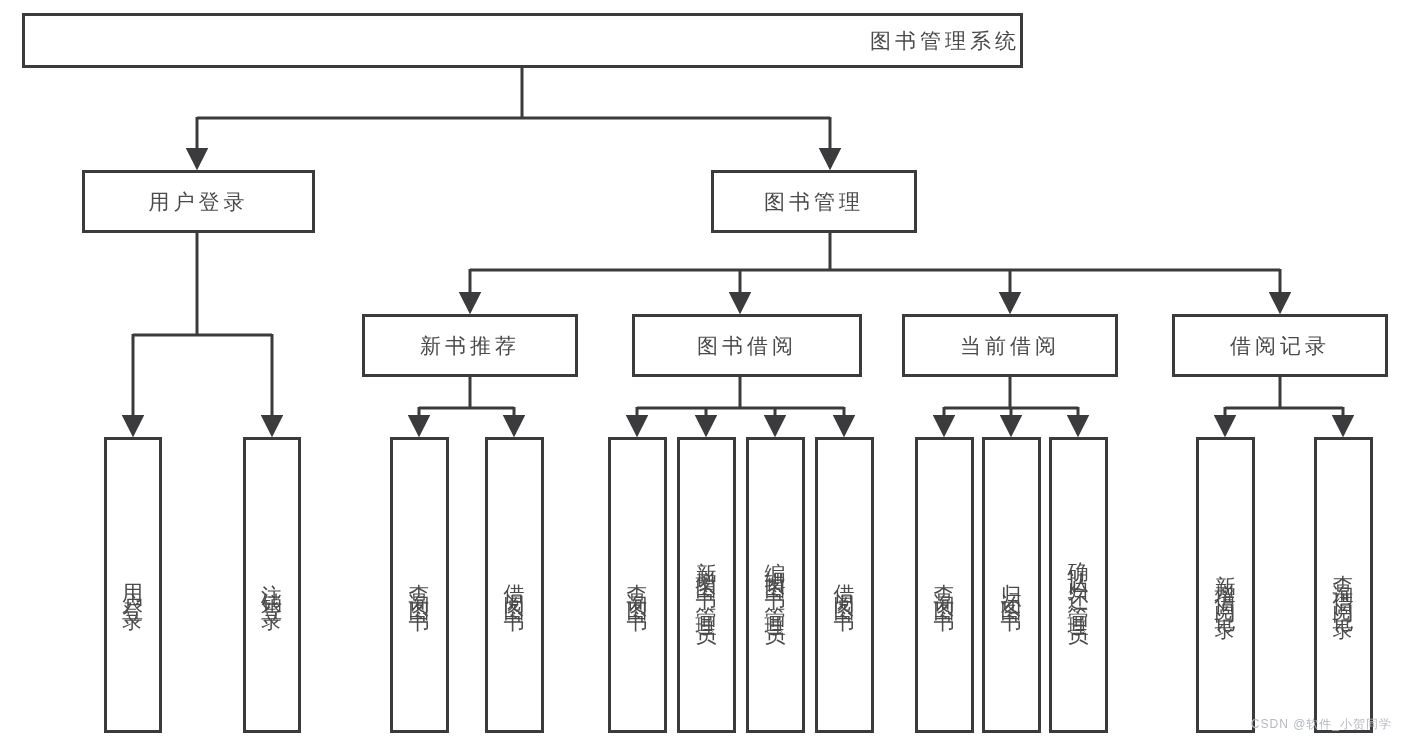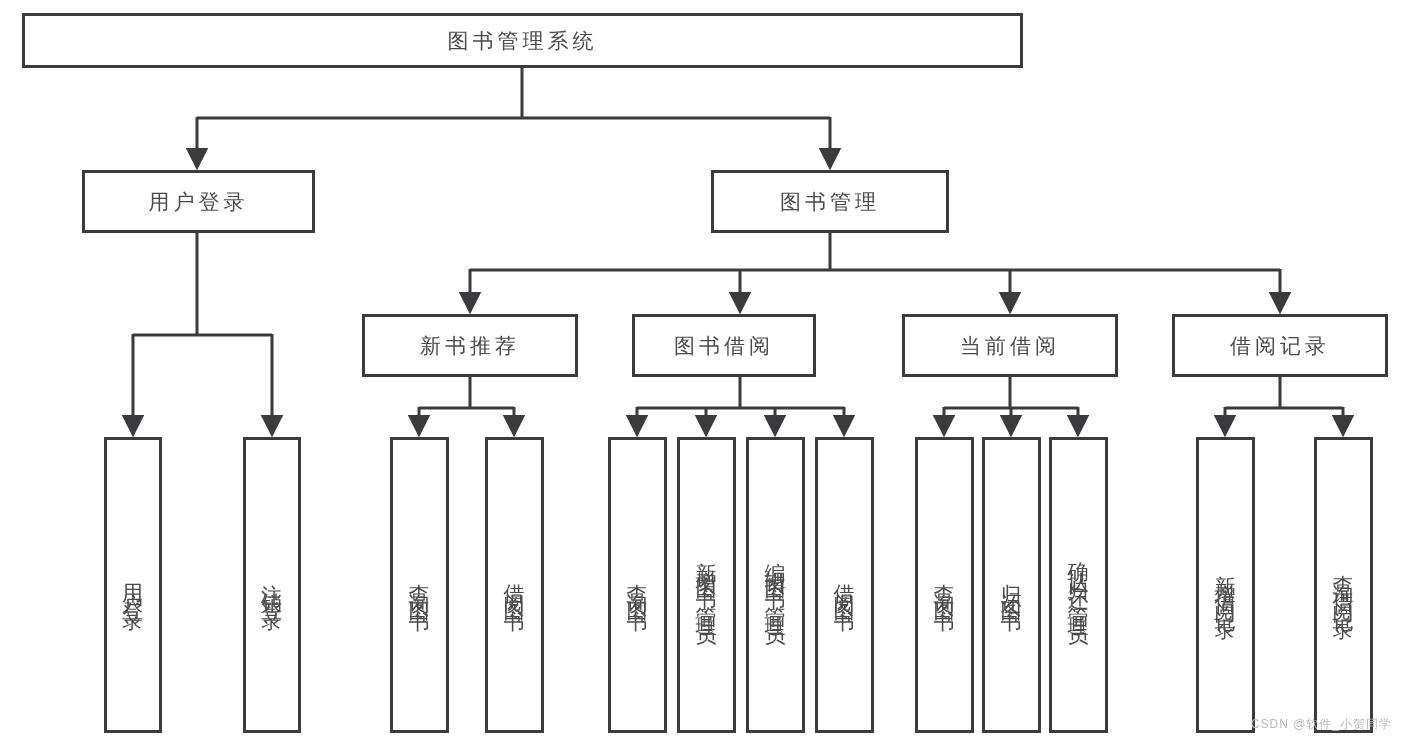--- a/index.html
+++ b/index.html
@@ -38,27 +38,27 @@
     white-space: nowrap;
   }
   .node.h {  }
   .node.v span {
     writing-mode: vertical-rl;
     text-orientation: mixed;
     letter-spacing: 9px;
     line-height: 1;
   }
   
-  #n-root   { left: 22px;  top: 13px;  width: 1001px; height: 55px; }
+  #n-root   { left: 22px;  top: 13px;  width: 1001px; height: 55px; justify-content: flex-end; }
   
   #n-login  { left: 82px;  top: 170px; width: 233px;  height: 63px; }
-  #n-mgmt   { left: 711px; top: 170px; width: 238px;  height: 63px; }
+  #n-mgmt   { left: 711px; top: 170px; width: 206px;  height: 63px; }
   
   #n-rec    { left: 362px;  top: 314px; width: 216px; height: 63px; }
-  #n-borrow { left: 632px;  top: 314px; width: 184px; height: 63px; }
+  #n-borrow { left: 632px;  top: 314px; width: 230px; height: 63px; }
   #n-cur    { left: 902px;  top: 314px; width: 216px; height: 63px; }
   #n-recd   { left: 1172px; top: 314px; width: 216px; height: 63px; }
   
   .leaf { top: 437px; width: 59px; height: 296px; }
   #l-user-login   { left: 104px; width: 58px; }
   #l-logout       { left: 243px; width: 58px; }
   #l-rec-query    { left: 390px; }
   #l-rec-borrow   { left: 485px; }
   #l-bb-query     { left: 608px; }
   #l-bb-add       { left: 677px; }

